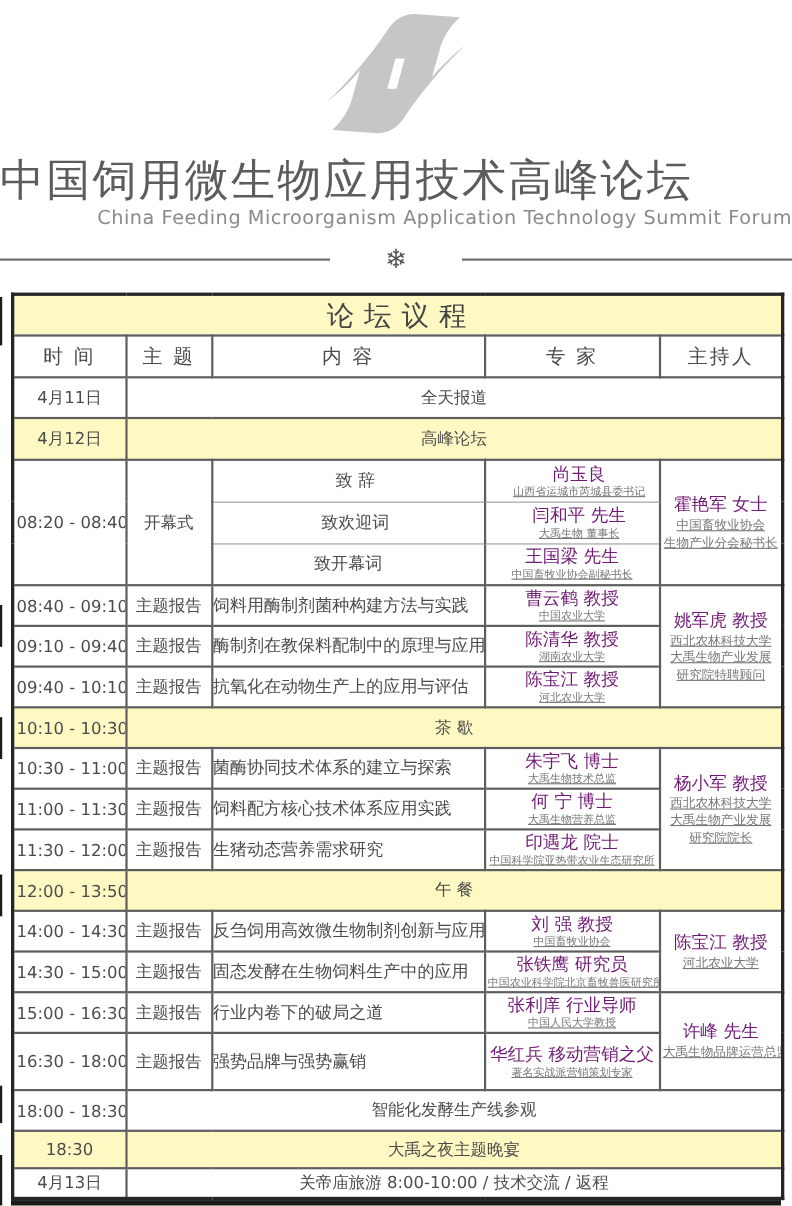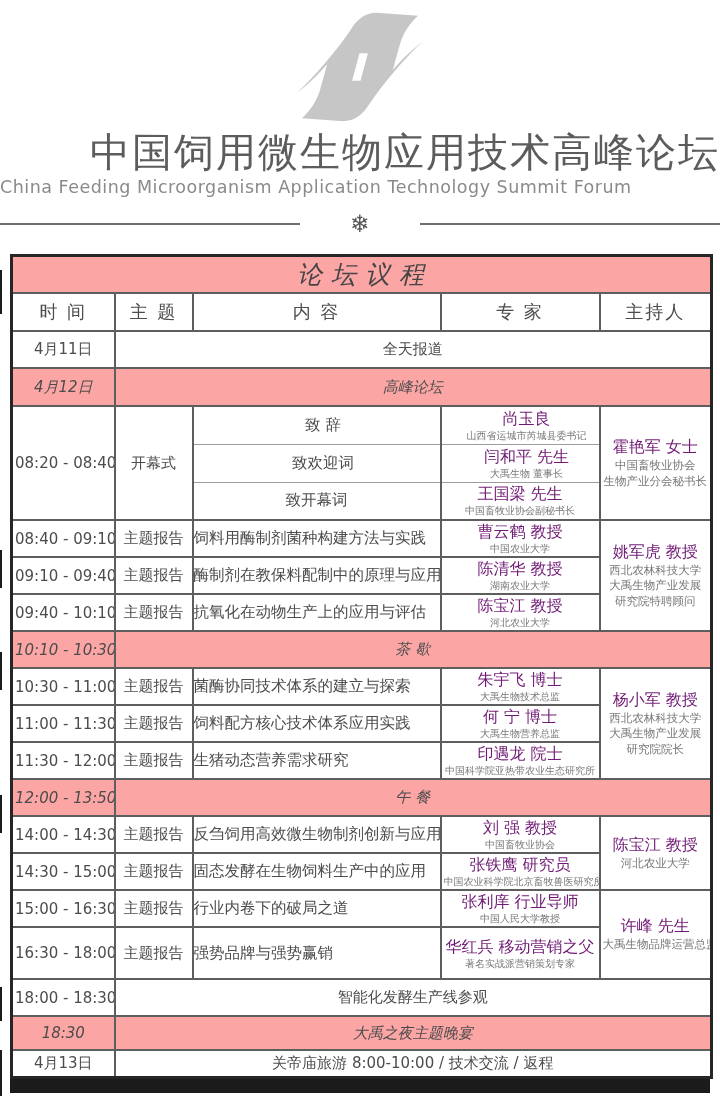--- a/index.html
+++ b/index.html
@@ -2,46 +2,46 @@
 <html><head>
 <meta charset="utf-8">
 <style>
   html,body{margin:0;padding:0;background:#ffffff;}
   body{width:720px;height:1096px;overflow:hidden;font-family:"DejaVu Sans","Liberation Sans",sans-serif;}
   .page{position:relative;width:720px;height:1096px;background:#fff;color:#4c4c4c;}
 
   
   .logo-wrap{width:140px;height:128px;margin:2px auto 0;}
   .logo-wrap svg{width:100%;height:100%;display:block;}
-  .page-title{margin:0 0 0;text-align:right;font-size:40px;font-weight:400;
+  .page-title{margin:12px 0 0;text-align:left;font-size:40px;font-weight:400;
               color:#5c5c5c;letter-spacing:2px;line-height:1.1;}
-  .page-subtitle{margin:3px 0 0;text-align:left;font-size:17.5px;color:#8a8a8a;letter-spacing:.5px;}
+  .page-subtitle{margin:3px 0 0;text-align:right;font-size:17.5px;color:#8a8a8a;letter-spacing:.5px;}
   .divider{position:relative;margin-top:13px;height:28px;}
   .divider .line{position:absolute;top:13px;height:2px;background:#6d6d6d;width:300px;}
   .divider .line.l{left:0;}
   .divider .line.r{right:0;}
   .divider .ornament{position:absolute;left:50%;top:0;transform:translateX(-50%);
                      font-size:24px;line-height:28px;color:#555;background:#fff;padding:0 14px;}
 
   
   .table-wrap{width:700px;margin:16px auto 0;}
   table.agenda{width:700px;table-layout:fixed;border-collapse:collapse;
                border:3px solid #262626;font-size:15px;color:#4c4c4c;}
   td,th{border:2px solid #5e5e5e;text-align:center;vertical-align:middle;
         padding:1px 2px;font-weight:400;overflow:hidden;}
-  .shade{background:#fca5a5;font-style:italic;}
+  .shade{background:#fef9c3;}
   .t-title{font-size:25px;letter-spacing:9px;padding-left:9px;color:#454545;}
   th{font-size:18px;letter-spacing:2px;}
   .time{font-size:15px;white-space:nowrap;}
   .topic{font-size:15px;}
   .content-l{text-align:left;padding-left:0;font-size:15.5px;white-space:nowrap;}
   .content-c{font-size:15.5px;}
   .span-c{font-size:15px;}
   .p-name{font-size:16px;line-height:1.25;color:#701a75;white-space:nowrap;}
-  .p-aff{font-size:10px;line-height:1.3;color:#787878;white-space:nowrap;}
+  .p-aff{font-size:10px;line-height:1.3;color:#787878;white-space:nowrap;text-decoration:underline;}
   .host-cell .p-name{font-size:16px;margin-bottom:1px;}
   .host-cell .p-aff{font-size:11.5px;line-height:1.35;}
   tr.h37{height:37px;} tr.h38{height:38px;} tr.h40{height:52px;}
   tr.h34{height:34px;margin-top:29px;} tr.h27{height:27px;}
   .thin-b{border-bottom:1px solid #9c9c9c;padding-left:15px;}
   .thin-t{border-top:1px solid #9c9c9c;}
   .black-bar{width:700px;height:14px;background:#1b1b1b;}
 
   
   .scan-mark{position:absolute;left:0;width:2px;background:#1c1c1c;}

